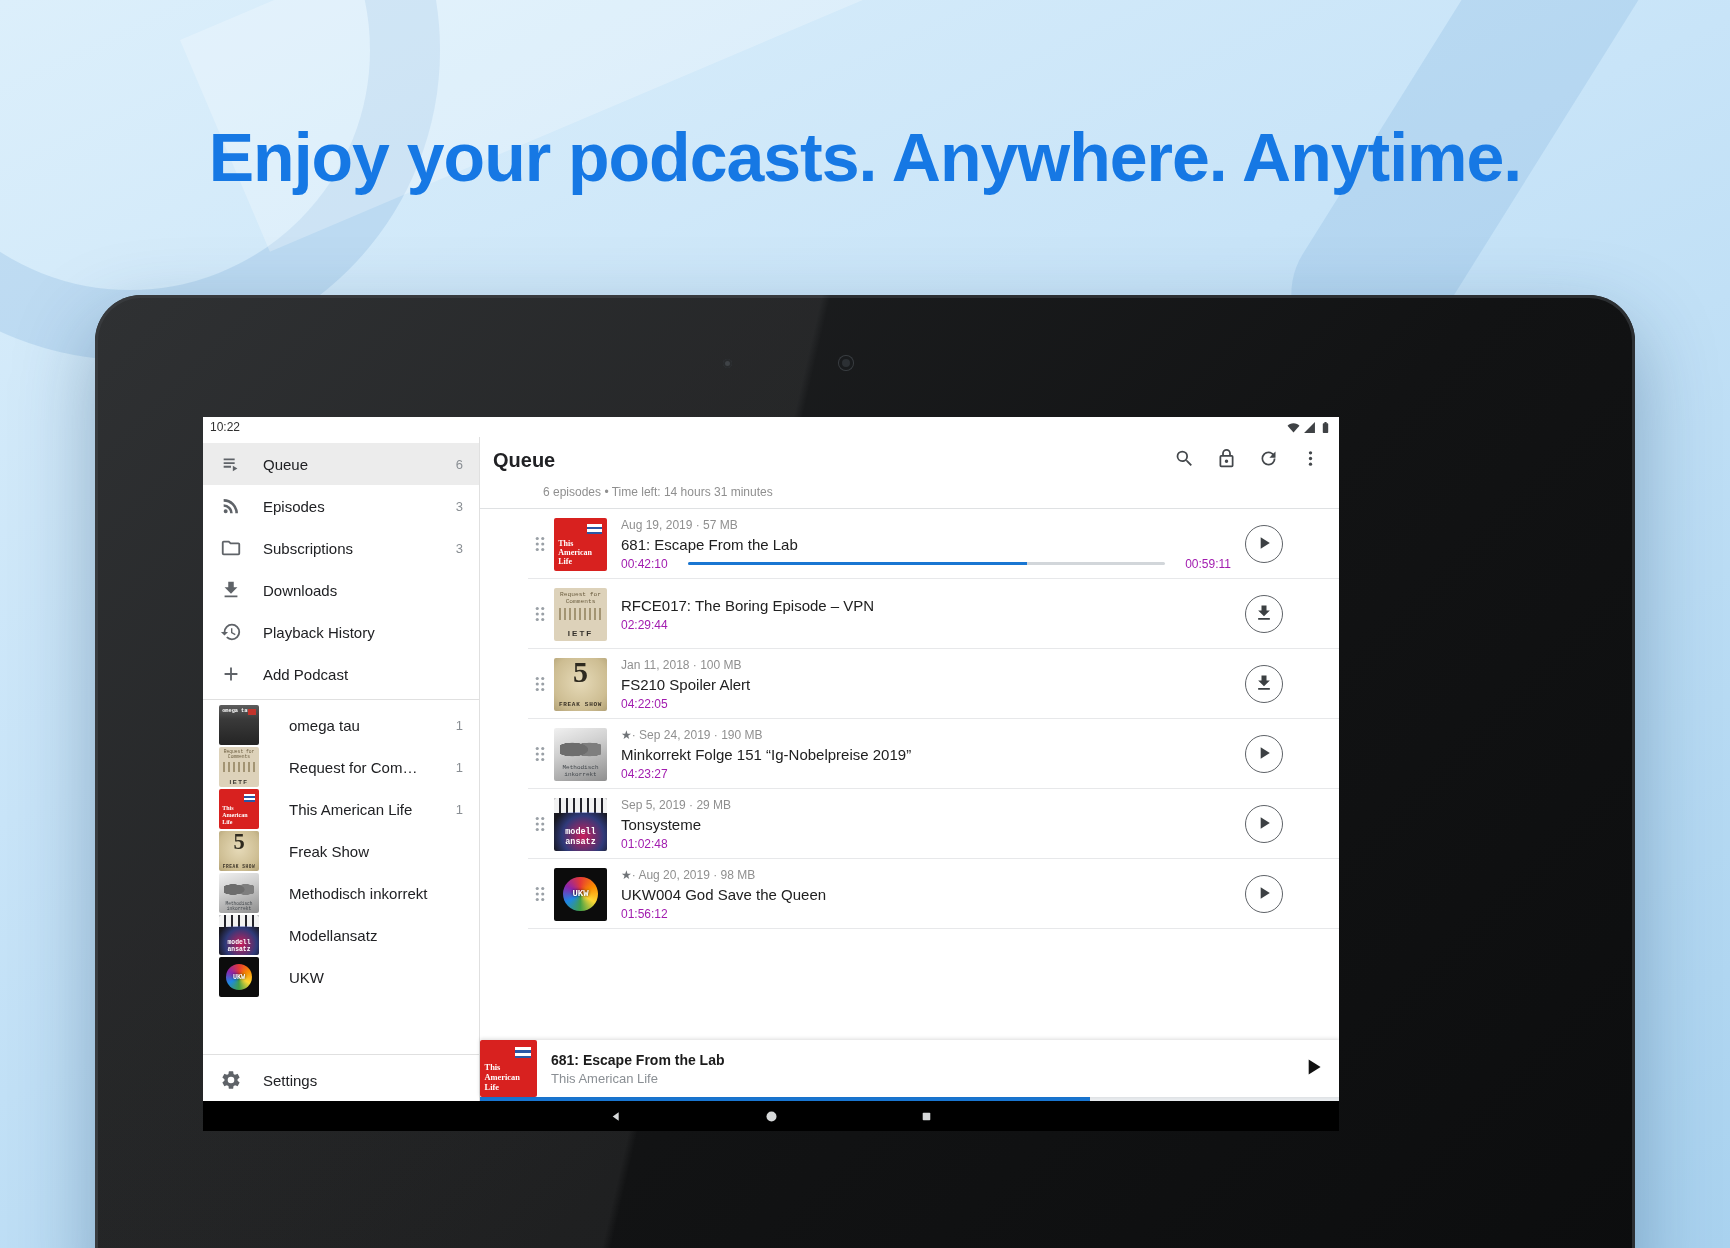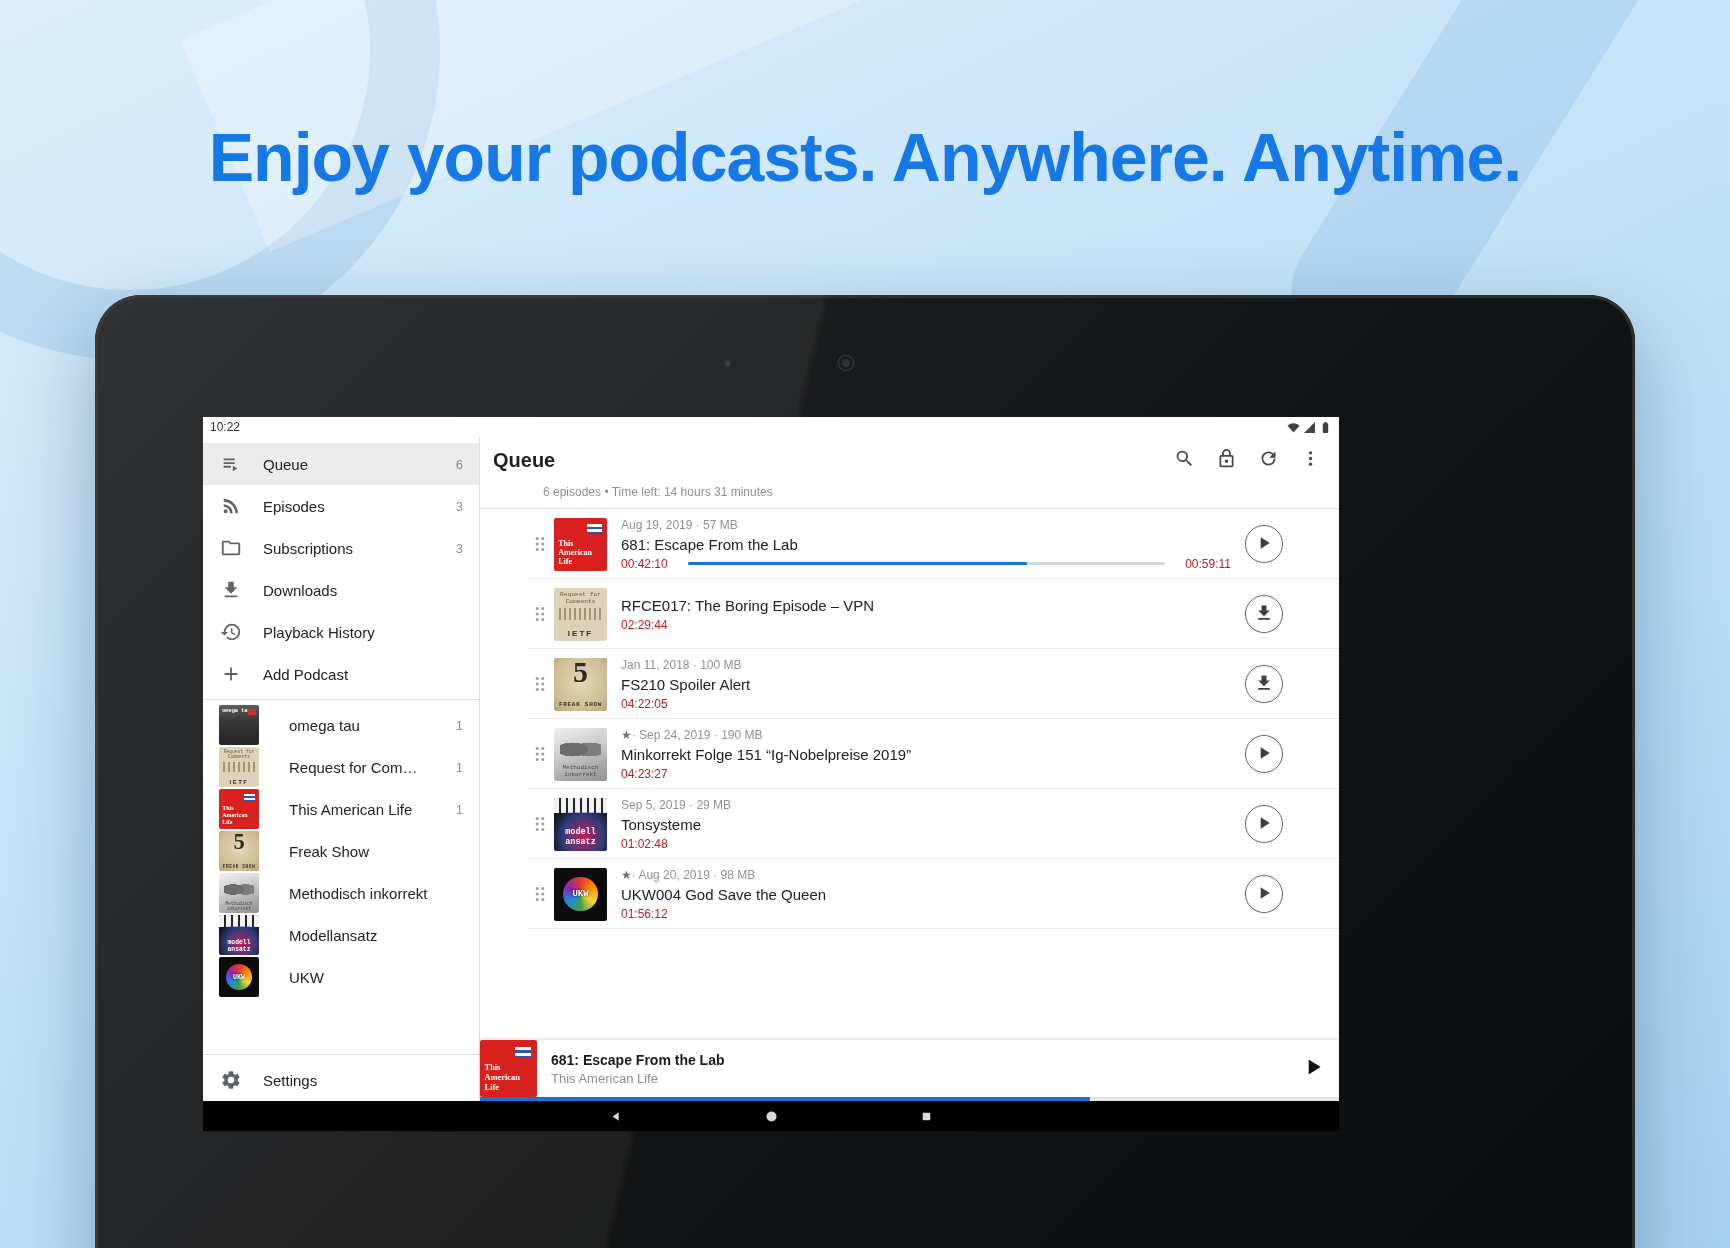--- a/index.html
+++ b/index.html
@@ -123,21 +123,21 @@
 
   .episode-list { flex:1; min-height:0; overflow:hidden; }
   .ep-row { height:70px; display:flex; align-items:center; padding:0 56px 0 46px; position:relative; }
   .ep-row::after { content:""; position:absolute; left:48px; right:0; bottom:0; height:1px; background:#e7e8ea; }
   .drag { width:28px; flex:none; display:flex; justify-content:center; cursor:grab; margin-right:0; }
   .drag svg { width:22px; height:22px; fill:#9aa0a6; }
   .ep-text { flex:1; min-width:0; padding-left:14px; display:flex; flex-direction:column; gap:4px; }
   .ep-meta { font-size:12px; color:#8f8f8f; display:flex; }
   .ep-meta .star { color:#6f7377; }
   .ep-title { font-size:15px; color:#212121; white-space:nowrap; overflow:hidden; text-overflow:ellipsis; }
-  .ep-time { font-size:12px; color:#b91c1c; display:flex; align-items:center; gap:20px;text-align:center; }
+  .ep-time { font-size:12px; color:#a21caf; display:flex; align-items:center; gap:20px;text-align:center; }
   .bar { flex:1; height:3px; background:#d2d6da; border-radius:2px; overflow:hidden; display:block; }
   .bar .fill { display:block; height:100%; background:#1976d2; }
   .action { width:38px; height:38px; flex:none; margin-left:14px; border-radius:50%;
             border:1.5px solid #5f6368; background:#fff; display:flex; align-items:center;
             justify-content:center; cursor:pointer; }
   .action svg { width:20px; height:20px; fill:#3c4043; }
 
   
   .miniplayer { height:57px; flex:none; display:flex; align-items:center; background:#fff;
                 box-shadow:0 -1px 4px rgba(0,0,0,.14); position:relative; z-index:1; }

